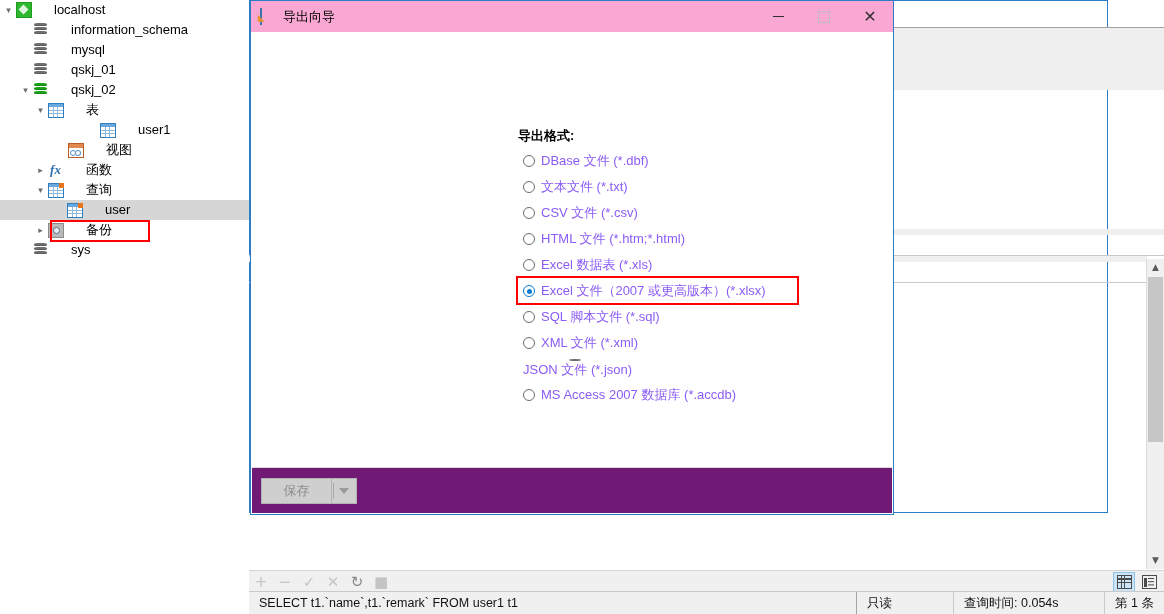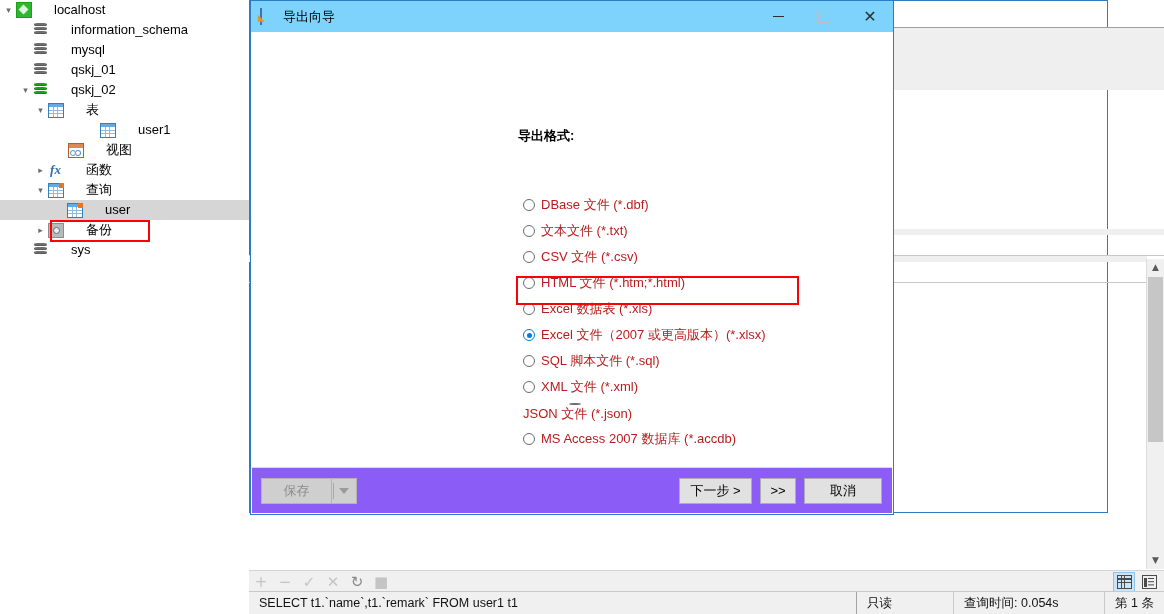--- a/index.html
+++ b/index.html
@@ -190,21 +190,21 @@
   #dialog {
     position:absolute;
     left:250px; top:0; width:644px; height:515px;
     background:#ffffff;
     border:1px solid #2b7cc4;
     box-sizing:border-box;
     box-shadow: 0 0 0 0 rgba(0,0,0,0);
   }
   #dlg-titlebar {
     height:31px; display:flex; align-items:center;
-    background:#7dd3fc; position:relative;
+    background:#f9a8d4; position:relative;
   }
   #dlg-titlebar .dlg-icon {
     width:16px; height:16px; margin-left:9px; margin-right:7px; position:relative;
   }
   .ic-wizard { width:14px; height:13px; border:1px solid #3f74a8; background:#fff; position:relative;}
   .ic-wizard:before{ content:""; position:absolute; left:0; right:0; top:0; height:4px; background:#5f92c4;}
   .ic-wizard:after{
     content:""; position:absolute; left:0; top:4px; right:0; bottom:0;
     background:
       linear-gradient(to right, transparent 4px, #9dbcdc 4px, #9dbcdc 5px, transparent 5px),
@@ -232,43 +232,42 @@
     letter-spacing:0.2px;
   }
 
   #format-label {
     position:absolute; left:267px; top:126px;
     font-size:13px; font-weight:bold; color:#000;
   }
 
   .radio-row {
     position:absolute; left:272px;
-    height:20px; display:flex; align-items:center; font-size:13px; color:#b91c1c;
+    height:20px; display:flex; align-items:center; font-size:13px; color:#8b5cf6;
     white-space:nowrap;
-    margin-top:44px;
   }
   .radio-mark {
     width:12px; height:12px; min-width:12px;
     border:1px solid #6b6b6b; border-radius:50%;
     background:#fff; margin-right:6px; position:relative;
     box-sizing:border-box;
   }
   .radio-row.checked .radio-mark { border-color:#0a7cd4; }
   .radio-row.checked .radio-mark:after {
     content:""; position:absolute; left:2.5px; top:2.5px;
     width:5px; height:5px; border-radius:50%; background:#0a7cd4;
   }
   #red-box-xlsx {
     position:absolute; left:265px; top:275px; width:283px; height:29px;
     border:2px solid #ff0000; box-sizing:border-box; pointer-events:none;
   }
 
   #dlg-footer {
     position:absolute; left:1px; right:1px; bottom:1px; height:45px;
-    background:#8b5cf6; border-top:1px solid #d9d9d9;
+    background:#701a75; border-top:1px solid #d9d9d9;
     display:flex; align-items:center;
   }
   .btn {
     background:#e1e1e1; border:1px solid #adadad;
     height:26px; display:flex; align-items:center; justify-content:center;
     font-size:13px; color:#000; box-sizing:border-box;
     font-family:"Liberation Sans","DejaVu Sans",sans-serif;
   }
   #save-split {
     margin-left:9px; display:flex; height:26px; width:96px;
@@ -507,25 +506,20 @@
   </div>
 
   <div id="red-box-xlsx"></div>
 
   <div id="dlg-footer">
     <span id="save-split">
       <span class="main">保存</span>
       <span class="drop">
         <span class="caret-down"></span>
       </span>
-    </span>
-    <span id="footer-right">
-      <span class="btn" id="btn-next">下一步 &gt;</span>
-      <span class="btn" id="btn-fast">&gt;&gt;</span>
-      <span class="btn" id="btn-cancel">取消</span>
     </span>
   </div>
 </div>
 
 <div id="bottom-toolbar">
   <span class="tb-ico">+</span>
   <span class="tb-ico">−</span>
   <span class="tb-ico">✓</span>
   <span class="tb-ico">✕</span>
   <span class="tb-ico dark">↻</span>

